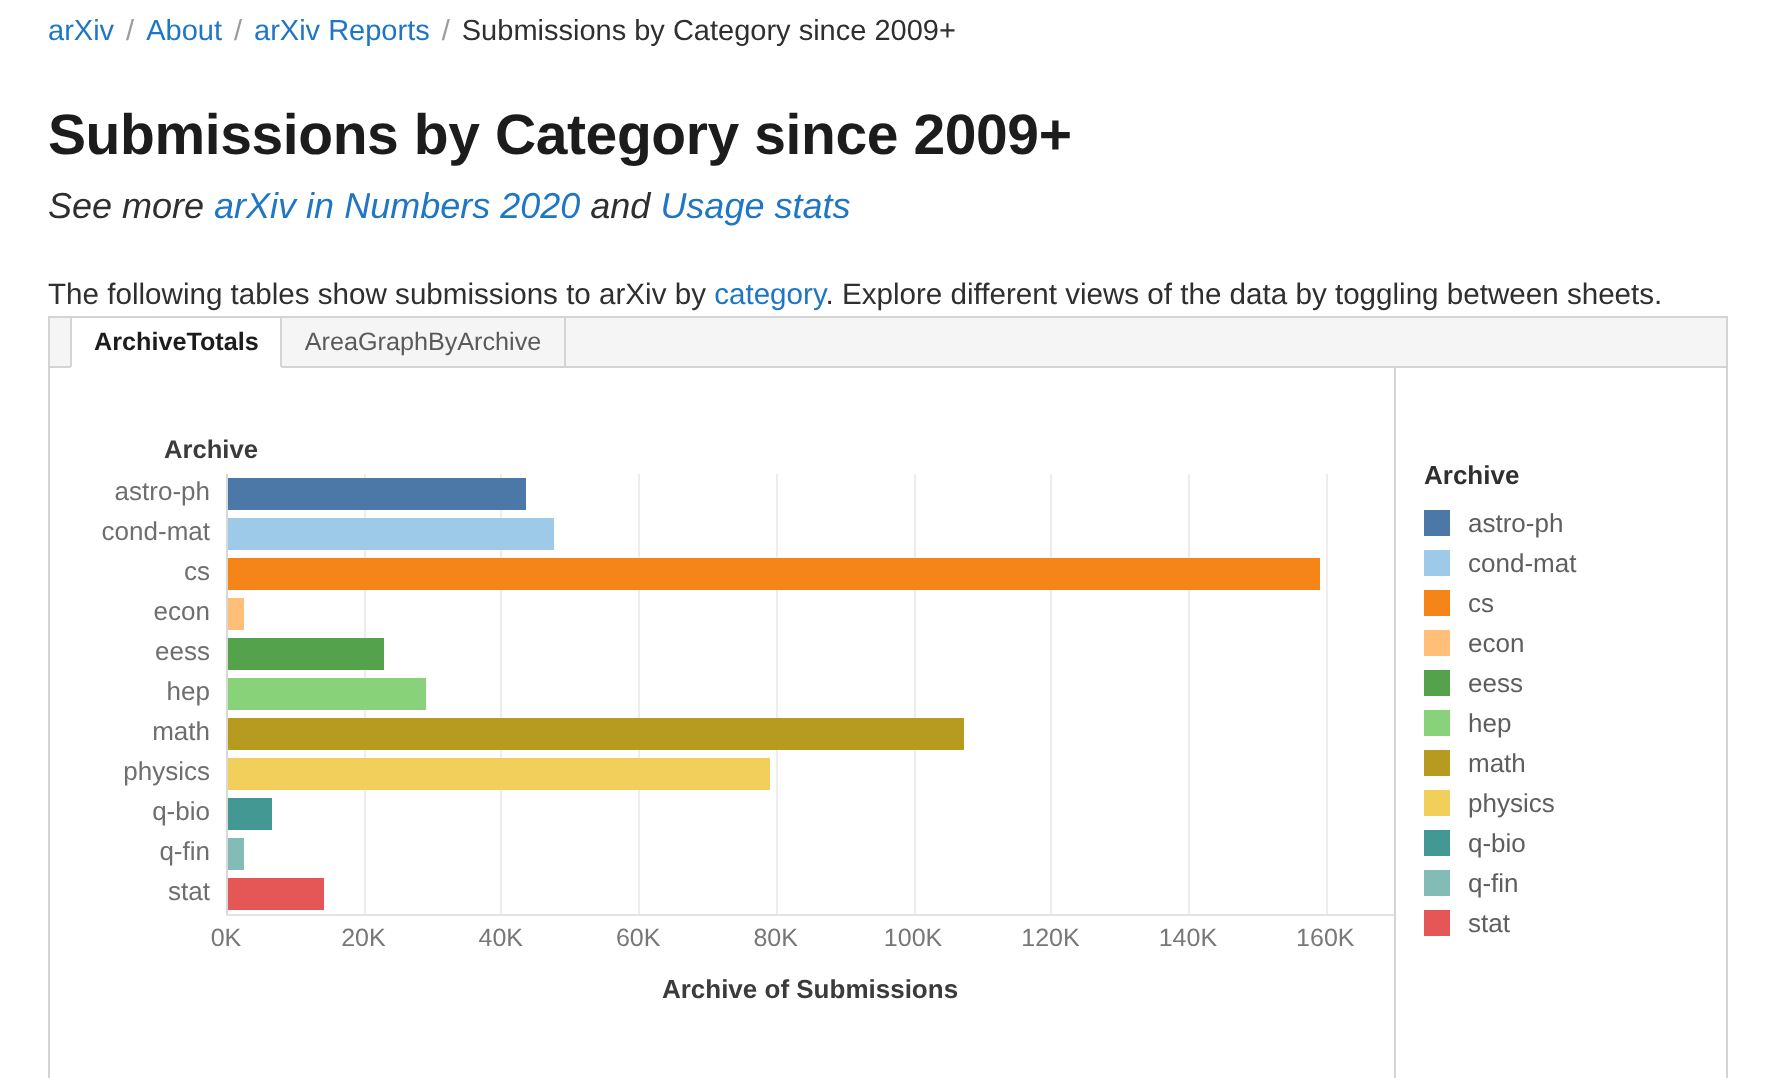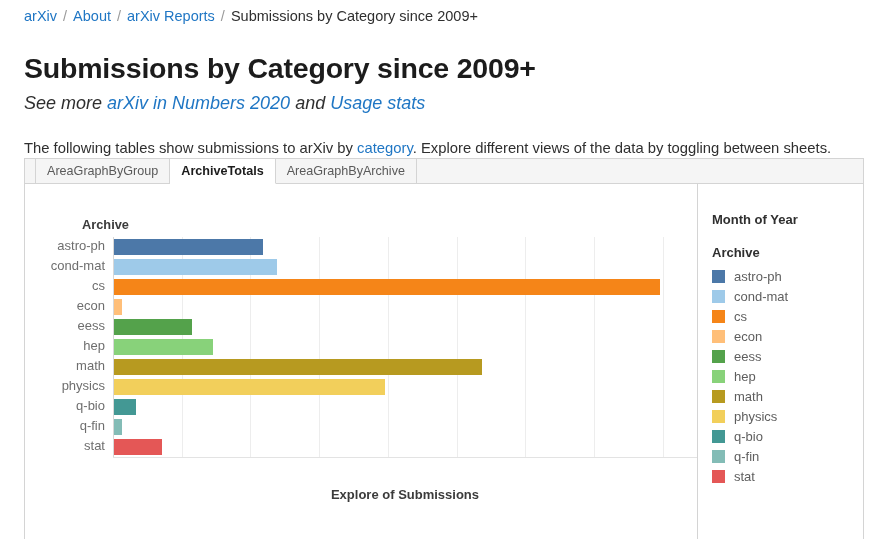--- a/index.html
+++ b/index.html
@@ -219,23 +219,20 @@
 
   <h1 class="page-title">Submissions by Category since 2009+</h1>
 
   <div class="seemore"><span>See more </span><a href="#">arXiv in Numbers 2020</a><span> and </span><a href="#">Usage stats</a></div>
 
   <div class="intro"><span>The following tables show submissions to arXiv by </span><a href="#">category</a><span>. Explore different views of the data by toggling between sheets.</span></div>
 
   <div class="viz">
 
     <div class="tabbar" id="tabbar">
-        <div class="tab">
-          <span>AreaGraphByGroup</span>
-        </div>
         <div class="tab active">
           <span>ArchiveTotals</span>
         </div>
         <div class="tab">
           <span>AreaGraphByArchive</span>
         </div>
       </div>
 
     <div class="vizbody">
 
@@ -295,26 +292,36 @@
                 <div class="row" style="top: 180px; height: 20px;">
                   <span class="row-label">q-fin</span>
                   <div class="bar" title="q-fin: 2300" style="width: 7.90118px; background: rgb(131, 188, 182);"></div>
                 </div>
                 <div class="row" style="top: 200px; height: 20px;">
                   <span class="row-label">stat</span>
                   <div class="bar" title="stat: 14000" style="width: 48.0941px; background: rgb(228, 87, 86);"></div>
                 </div>
               </div>
           </div>
-          <div class="axis-title-x">Explore of Submissions</div>
+          <div class="xticks" id="xticks">
+              <span class="xtick" style="left: 0px;">0K</span>
+              <span class="xtick" style="left: 68.7059px;">20K</span>
+              <span class="xtick" style="left: 137.412px;">40K</span>
+              <span class="xtick" style="left: 206.118px;">60K</span>
+              <span class="xtick" style="left: 274.824px;">80K</span>
+              <span class="xtick" style="left: 343.529px;">100K</span>
+              <span class="xtick" style="left: 412.235px;">120K</span>
+              <span class="xtick" style="left: 480.941px;">140K</span>
+              <span class="xtick" style="left: 549.647px;">160K</span>
+            </div>
+          <div class="axis-title-x">Archive of Submissions</div>
         </div>
       </div>
 
       <div class="sidepane">
-        <div class="filter-label">Month of Year</div>
         <div class="legend-title">Archive</div>
         <div id="legend">
             <div class="legend-item">
               <span class="swatch" style="background: rgb(76, 120, 168);"></span>
               <span class="legend-text">astro-ph</span>
             </div>
             <div class="legend-item">
               <span class="swatch" style="background: rgb(158, 202, 233);"></span>
               <span class="legend-text">cond-mat</span>
             </div>

